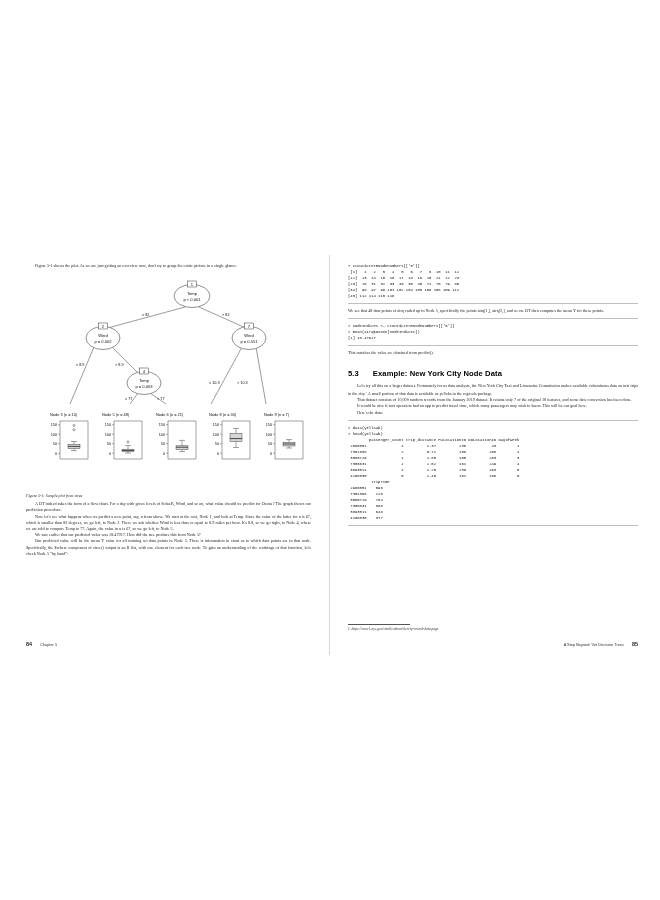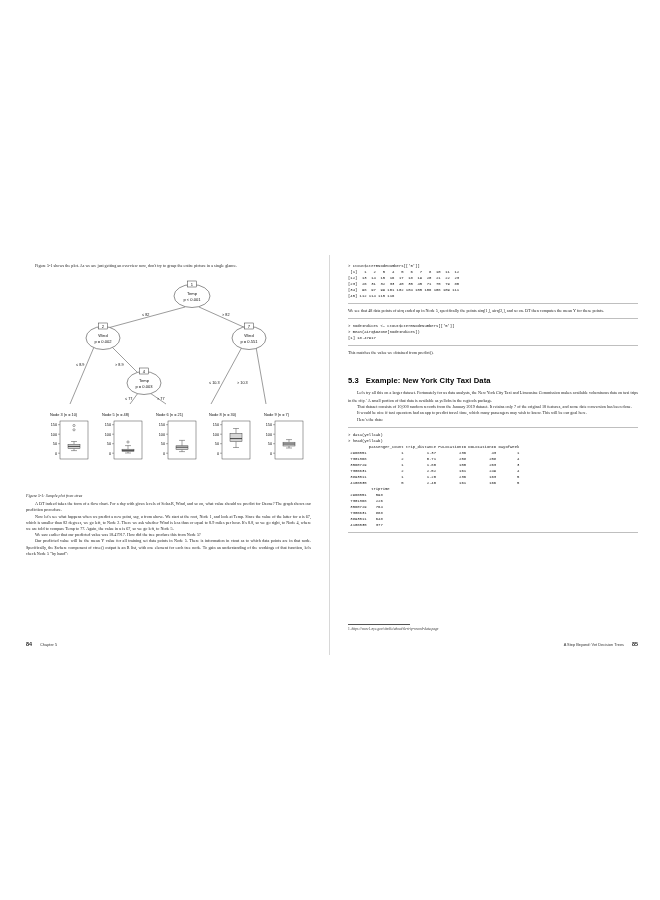--- a/index.html
+++ b/index.html
@@ -62,22 +62,22 @@
     color: #222;
     margin: 4px 0 3px 0;
     letter-spacing: .02px;
   }
   .caption .cap-label { font-style: italic; }
 
   
   .sec-head {
     display: flex;
     align-items: baseline;
-    gap: 7px;
-    margin: 20px 0 5px 0;
+    gap: 14px;
+    margin: 13px 0 5px 0;
     font-family: "Liberation Sans", sans-serif;
     font-weight: bold;
     font-size: 7.6px;
     color: #000;
     letter-spacing: .1px;
   }
   .sec-num { font-size: 7.6px; }
 
   
   .code {
@@ -361,21 +361,21 @@
     <pre class="code">&gt; nodeIndices &lt;- ctout$ctermNodeNumbers[['5']]
 &gt; mean(airq$Ozone[nodeIndices])
 [1] 18.47917</pre>
 
     <hr class="rule">
 
     <p class="para noindent">This matches the value we obtained from predict().</p>
 
     <div class="sec-head">
       <span class="sec-num">5.3</span>
-      <span>Example: New York City Taxi Data</span>
+      <span>Example: New York City Node Data</span>
     </div>
 
     <p class="para firstpara"><span>Let's try all this on a larger dataset. Fortunately for us data analysts, the New York City Taxi and Limousine Commission makes available voluminous data on taxi trips in the city.<span class="sup">1</span> A small portion of that data is available as yellobs in the regtools package.</span></p>
     <p class="para">That dataset consists of 10,000 random records from the January 2019 dataset. It retains only 7 of the original 18 features, and some date conversion has been done.</p>
     <p class="para">It would be nice if taxi operators had an app to predict travel time, which many passengers may wish to know. This will be our goal here.</p>
     <p class="para">Here's the data:</p>
 
     <hr class="rule">
 
     <pre class="code">&gt; data(yellCab)

